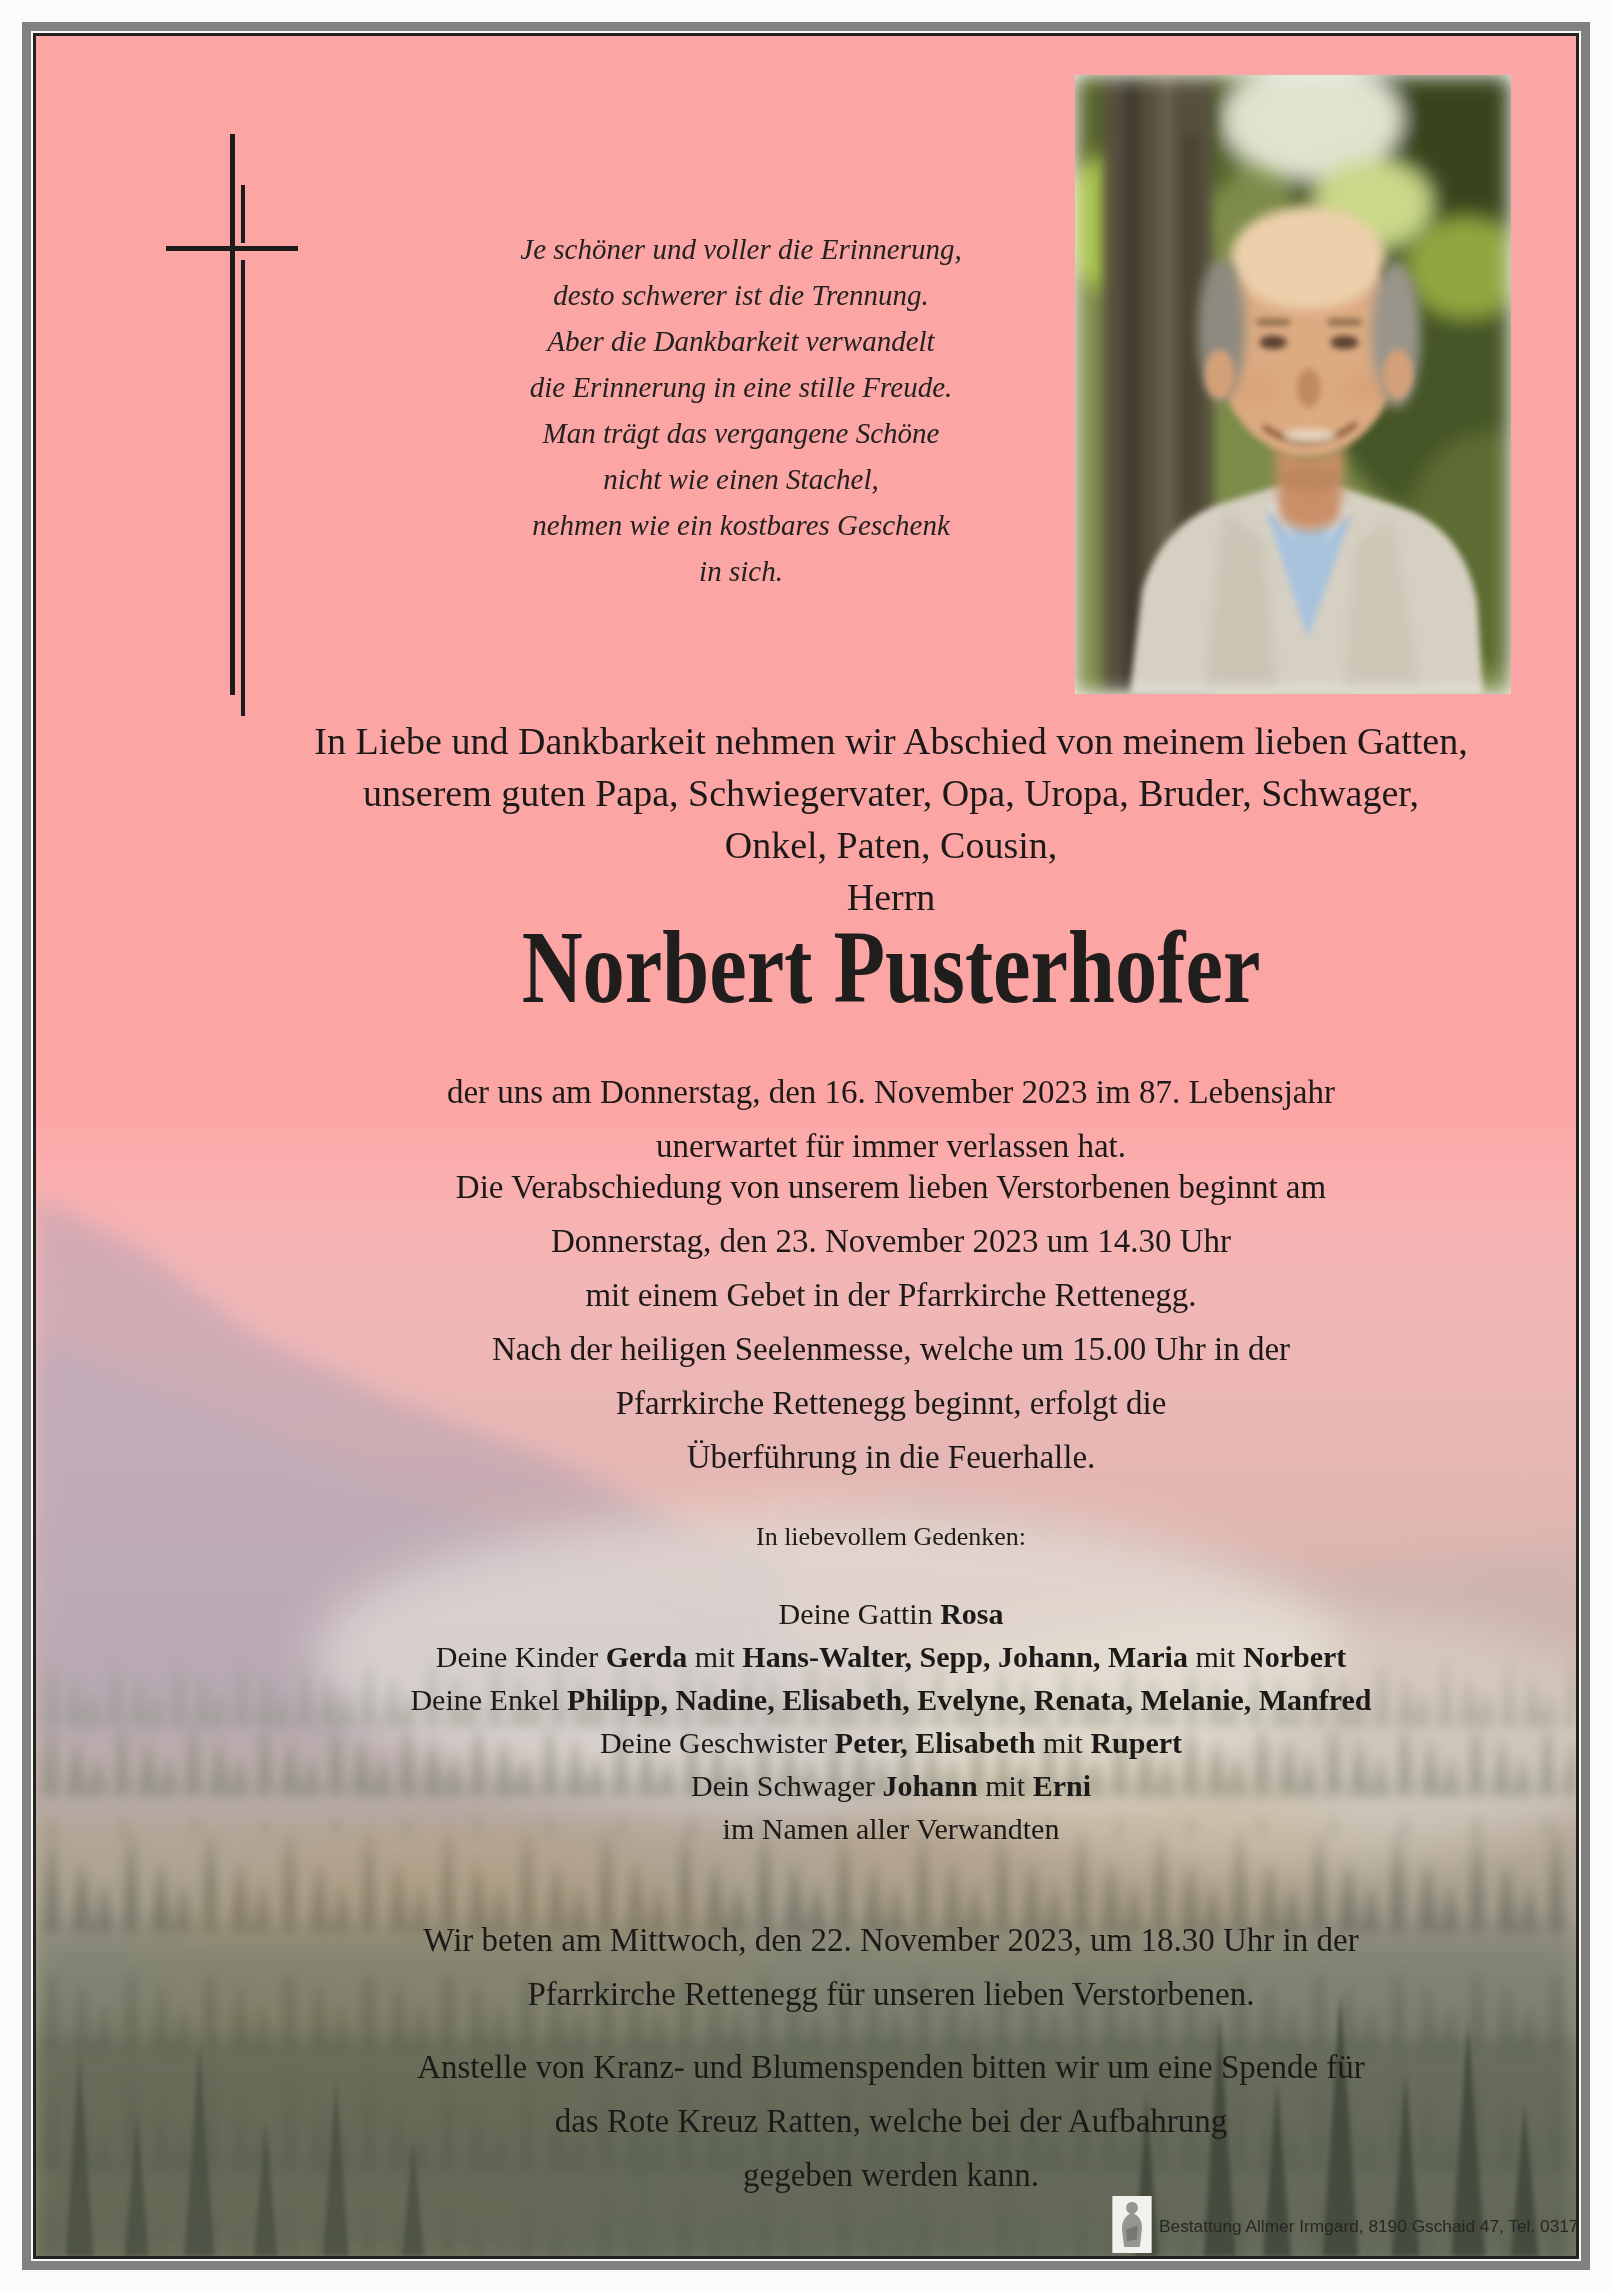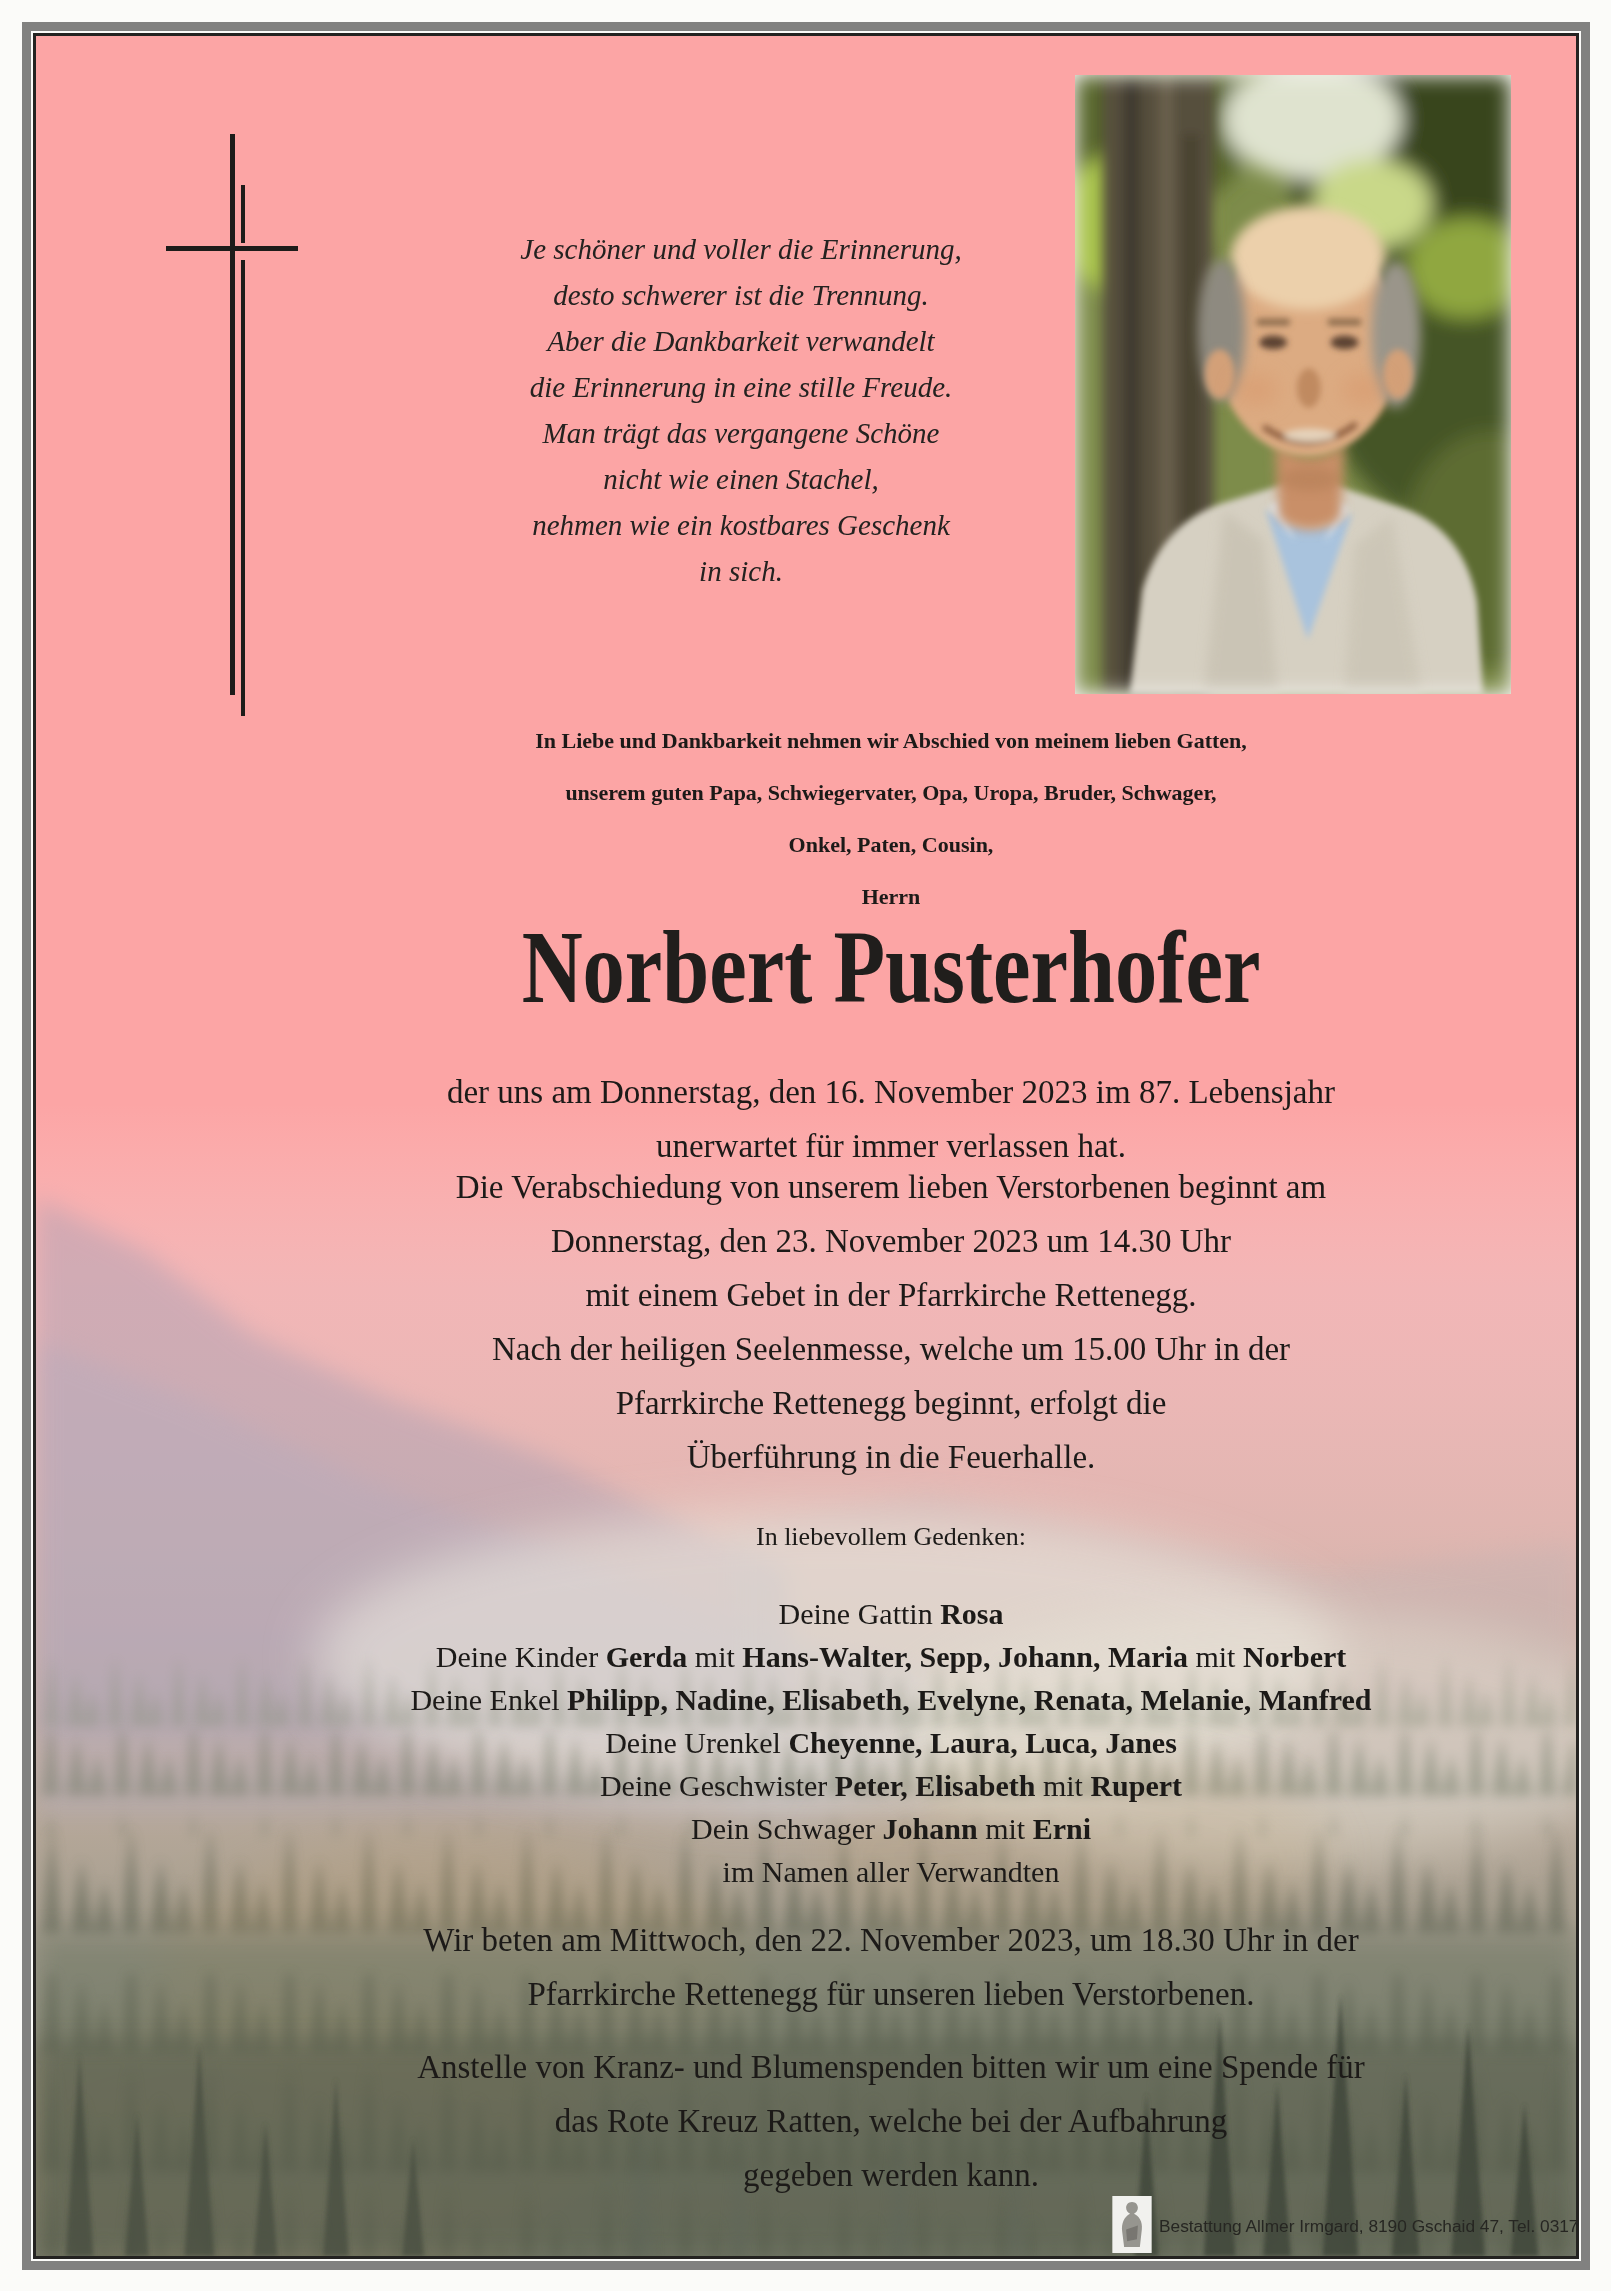--- a/index.html
+++ b/index.html
@@ -21,21 +21,21 @@
   .ch-bar{left:130px;top:210px;width:132px;height:5px;}
 
   
   .poem{
     position:absolute;left:309px;top:190px;width:792px;text-align:center;
     font-style:italic;font-size:29px;line-height:46px;color:#242220;
   }
 
   
   .col{position:absolute;left:180px;width:1350px;text-align:center;}
-  .intro{top:679px;font-size:22px;line-height:52px;font-weight:bold;}
+  .intro{top:679px;font-size:38px;line-height:52px;}
   .name{top:872px;font-size:103px;line-height:119px;font-weight:bold;
         transform:scaleX(0.82);letter-spacing:0px;color:#201e1c;}
   .death{top:1029px;font-size:33px;line-height:54px;}
   .farewell{top:1124px;font-size:33px;line-height:54px;}
   .gedenken{top:1481px;font-size:26px;line-height:40px;}
   .family{top:1556px;font-size:30px;line-height:43px;}
   .prayer{top:1877px;font-size:33px;line-height:54px;}
   .donation{top:2004px;font-size:33px;line-height:54px;}
   .b{font-weight:bold;}
 
@@ -256,21 +256,20 @@
       <div>Nach der heiligen Seelenmesse, welche um 15.00 Uhr in der</div>
       <div>Pfarrkirche Rettenegg beginnt, erfolgt die</div>
       <div>Überführung in die Feuerhalle.</div>
     </div>
 
     <div class="col gedenken">In liebevollem Gedenken:</div>
     <div class="col family">
         <div><span>Deine Gattin </span><span class="b">Rosa</span></div>
         <div><span>Deine Kinder </span><span class="b">Gerda</span><span> mit </span><span class="b">Hans-Walter, Sepp, Johann, Maria</span><span> mit </span><span class="b">Norbert</span></div>
         <div><span>Deine Enkel </span><span class="b">Philipp, Nadine, Elisabeth, Evelyne, Renata, Melanie, Manfred</span></div>
-        <div><span>Deine Urenkel </span><span class="b">Cheyenne, Laura, Luca, Janes</span></div>
         <div><span>Deine Geschwister </span><span class="b">Peter, Elisabeth</span><span> mit </span><span class="b">Rupert</span></div>
         <div><span>Dein Schwager </span><span class="b">Johann</span><span> mit </span><span class="b">Erni</span></div>
         <div><span>im Namen aller Verwandten</span></div>
       </div>
 
     <div class="col prayer">
       <div>Wir beten am Mittwoch, den 22. November 2023, um 18.30 Uhr in der</div>
       <div>Pfarrkirche Rettenegg für unseren lieben Verstorbenen.</div>
     </div>
 

